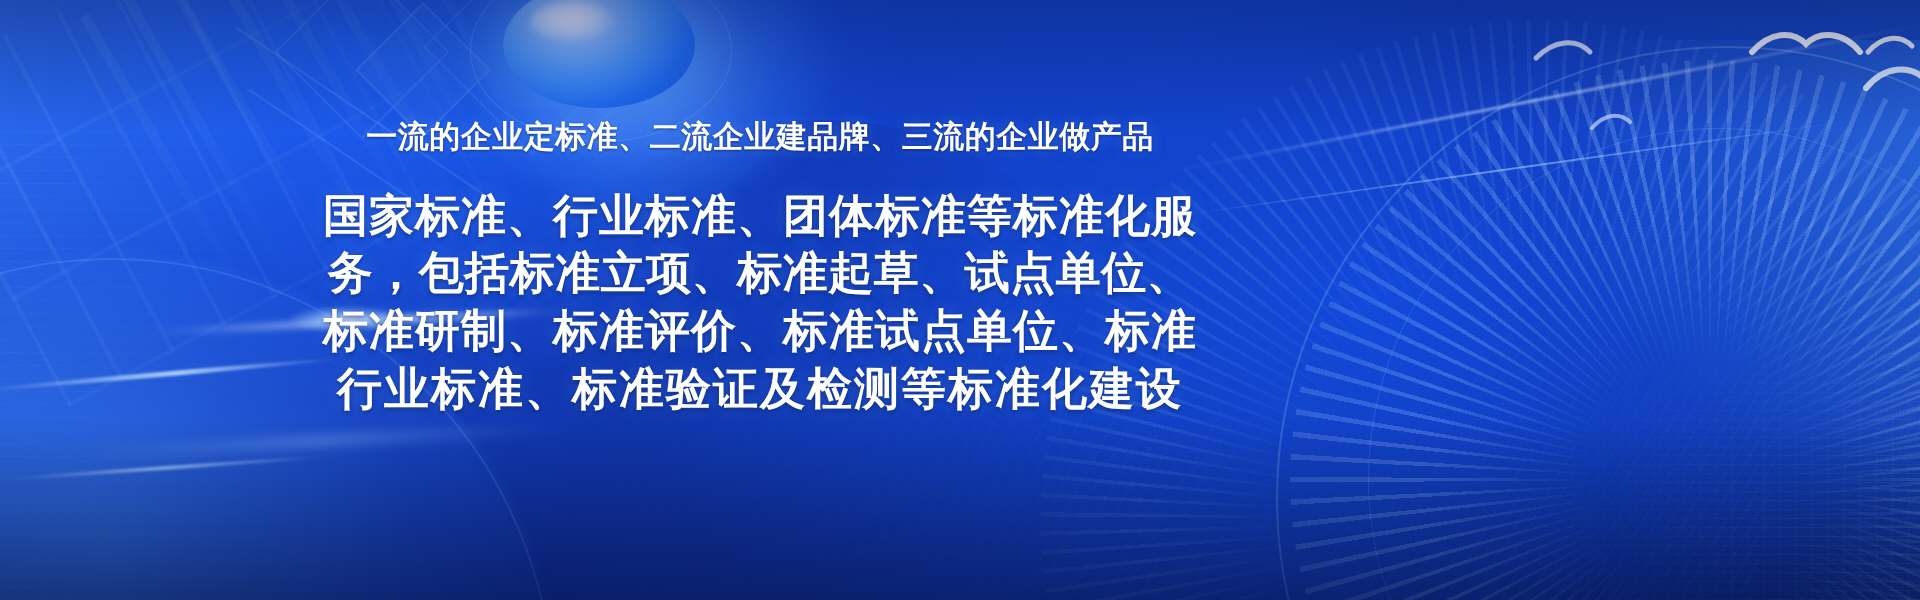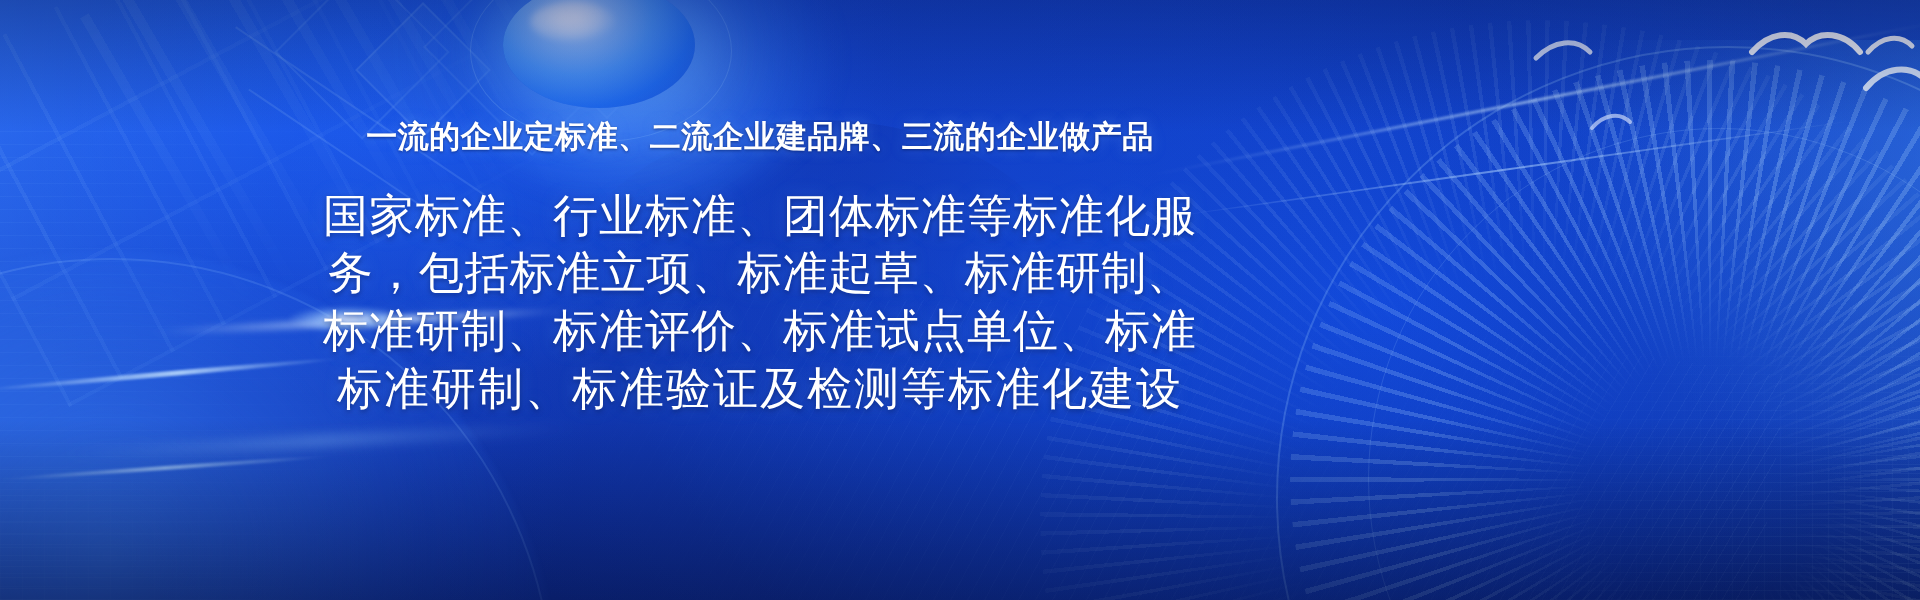--- a/index.html
+++ b/index.html
@@ -199,21 +199,21 @@
     display:flex;flex-direction:column;align-items:center;justify-content:flex-start;
     padding-top:118px;box-sizing:border-box;
   }
   .headline{
     color:#ffffff;font-size:31px;line-height:1.25;letter-spacing:.5px;font-weight:700;
     text-shadow:0 1px 3px rgba(0,20,80,.55), 0 0 14px rgba(120,180,255,.35);
     white-space:nowrap;
   }
   .body-text{
     margin-top:30px;width:1040px;text-align:center;
-    color:#ffffff;font-size:45px;line-height:1.28;font-weight:400;letter-spacing:1px;
+    color:#ffffff;font-size:45px;line-height:1.28;font-weight:700;letter-spacing:1px;
     text-shadow:0 2px 5px rgba(0,20,80,.50), 0 0 18px rgba(110,175,255,.30);
   }
   .body-text .ln{display:block;white-space:nowrap;}
   .body-text .ln.l2{letter-spacing:.5px;}
   .body-text .ln.l4{letter-spacing:2px;}
 </style>
 </head>
 <body>
 
 <div id="banner">
@@ -283,19 +283,19 @@
       </g>
     </svg>
   </div>
 
   <div class="layer bg-vig"></div>
 
   <div class="text-wrap">
     <div class="headline">一流的企业定标准、二流企业建品牌、三流的企业做产品</div>
     <div class="body-text">
       <span class="ln l1">国家标准、行业标准、团体标准等标准化服</span>
-      <span class="ln l2">务，包括标准立项、标准起草、标准研制、</span>
+      <span class="ln l2">务，包括标准立项、标准起草、试点单位、</span>
       <span class="ln l3">标准研制、标准评价、标准试点单位、标准</span>
-      <span class="ln l4">标准研制、标准验证及检测等标准化建设</span>
+      <span class="ln l4">行业标准、标准验证及检测等标准化建设</span>
     </div>
   </div>
 
 </div>
 
 </body></html>

